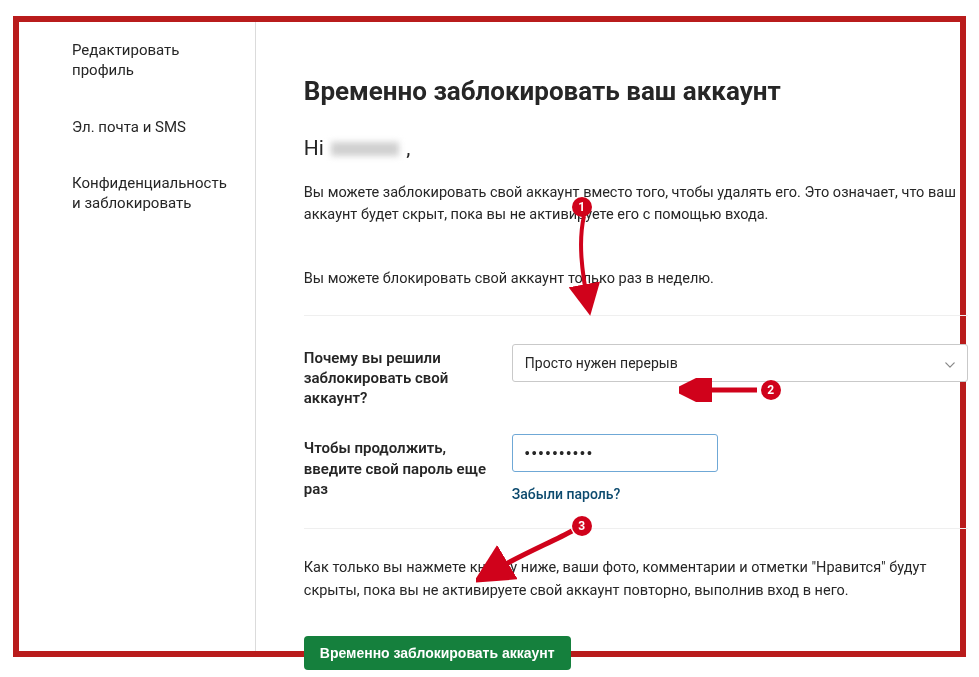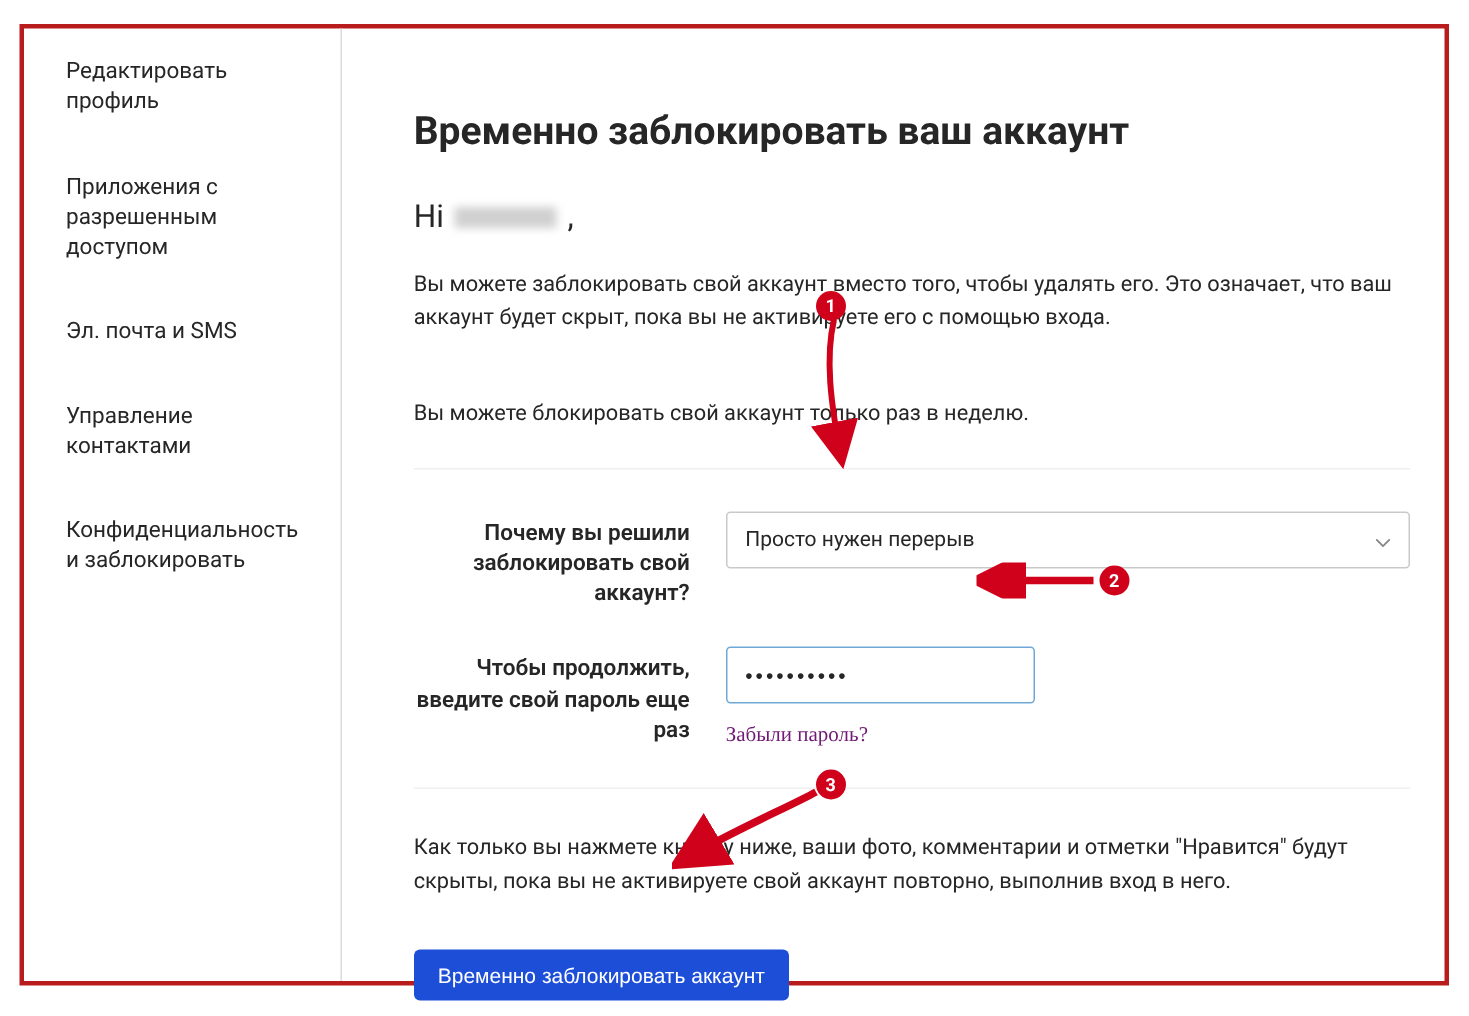--- a/index.html
+++ b/index.html
@@ -8,24 +8,25 @@
       background: #fff;
       color: #262626;
       font-size: 14px;
       width: 979px;
       height: 677px;
       position: relative;
       overflow: hidden;
     }
     .container {
       display: flex;
-      border: 3px solid #b91c1c;
+      border: 6px solid #b91c1c;
       width: 953px;
       height: 641px;
       margin: 16px 13px;
+      padding-left: 25px;
     }
     .sidebar {
       width: 246px;
       border-right: 1px solid #dbdbdb;
       padding-top: 0;
     }
     .sidebar-item {
       padding: 18px 28px 18px 28px;
       font-size: 15px;
       color: #262626;
@@ -75,21 +76,20 @@
       border-top: 1px solid #efefef;
       margin: 0 0 28px 0;
     }
     .form-row {
       display: flex;
       align-items: flex-start;
       margin-bottom: 26px;
     }
     .form-label {
       width: 208px;
-      text-align: right;
       padding-right: 24px;
       font-size: 15px;
       font-weight: 600;
       color: #262626;
       line-height: 1.35;
       padding-top: 4px;
     }
     .form-control-wrap {
       flex: 1;
     }
@@ -122,45 +122,44 @@
       background: #fff;
       padding: 0 12px;
       font-size: 14px;
       color: #262626;
       letter-spacing: 2px;
       outline: none;
     }
     .forgot-link {
       display: block;
       margin-top: 14px;
-      color: #701a75;
+      color: #0c4a6e;
       font-size: 14px;
       text-decoration: none;
       font-weight: 500;
-      font-family: Liberation Serif, serif;
     }
     .divider2 {
       border: none;
       border-top: 1px solid #efefef;
       margin: 20px 0 28px 0;
     }
     .bottom-desc {
       font-size: 14.5px;
       color: #262626;
       line-height: 1.55;
       margin-bottom: 34px;
     }
     .disable-btn {
-      background: #1d4ed8;
+      background: #15803d;
       color: #fff;
       border: none;
       border-radius: 4px;
       padding: 9px 16px;
       font-size: 14px;
-      font-weight: 400;
+      font-weight: 700;
       cursor: pointer;
     }
     
     .callout-badge {
       width: 20px;
       height: 20px;
       border-radius: 50%;
       background: #d0021b;
       color: #fff;
       font-size: 12px;
@@ -174,23 +173,21 @@
       position: absolute;
       pointer-events: none;
     }
   </style>
 </head>
 <body>
 
 <div class="container">
   <aside class="sidebar">
     <div class="sidebar-item">Редактировать профиль</div>
-    <div class="sidebar-item">Приложения с разрешенным доступом</div>
     <div class="sidebar-item">Эл. почта и SMS</div>
-    <div class="sidebar-item">Управление контактами</div>
     <div class="sidebar-item">Конфиденциальность и заблокировать</div>
   </aside>
 
   <main class="main">
     <h1 class="page-title">Временно заблокировать ваш аккаунт</h1>
 
     <p class="greeting">
       <span>Hi </span><span class="blurred"></span><span> ,</span>
     </p>
 

